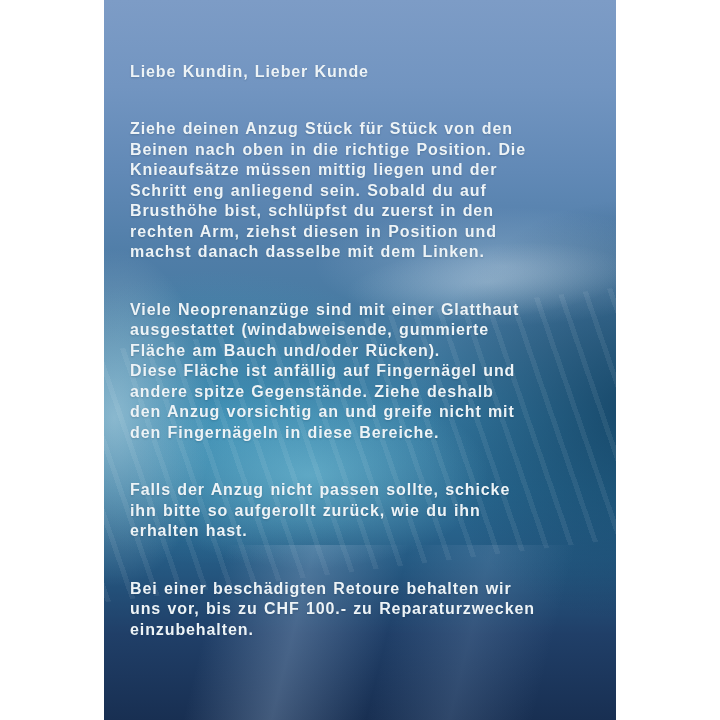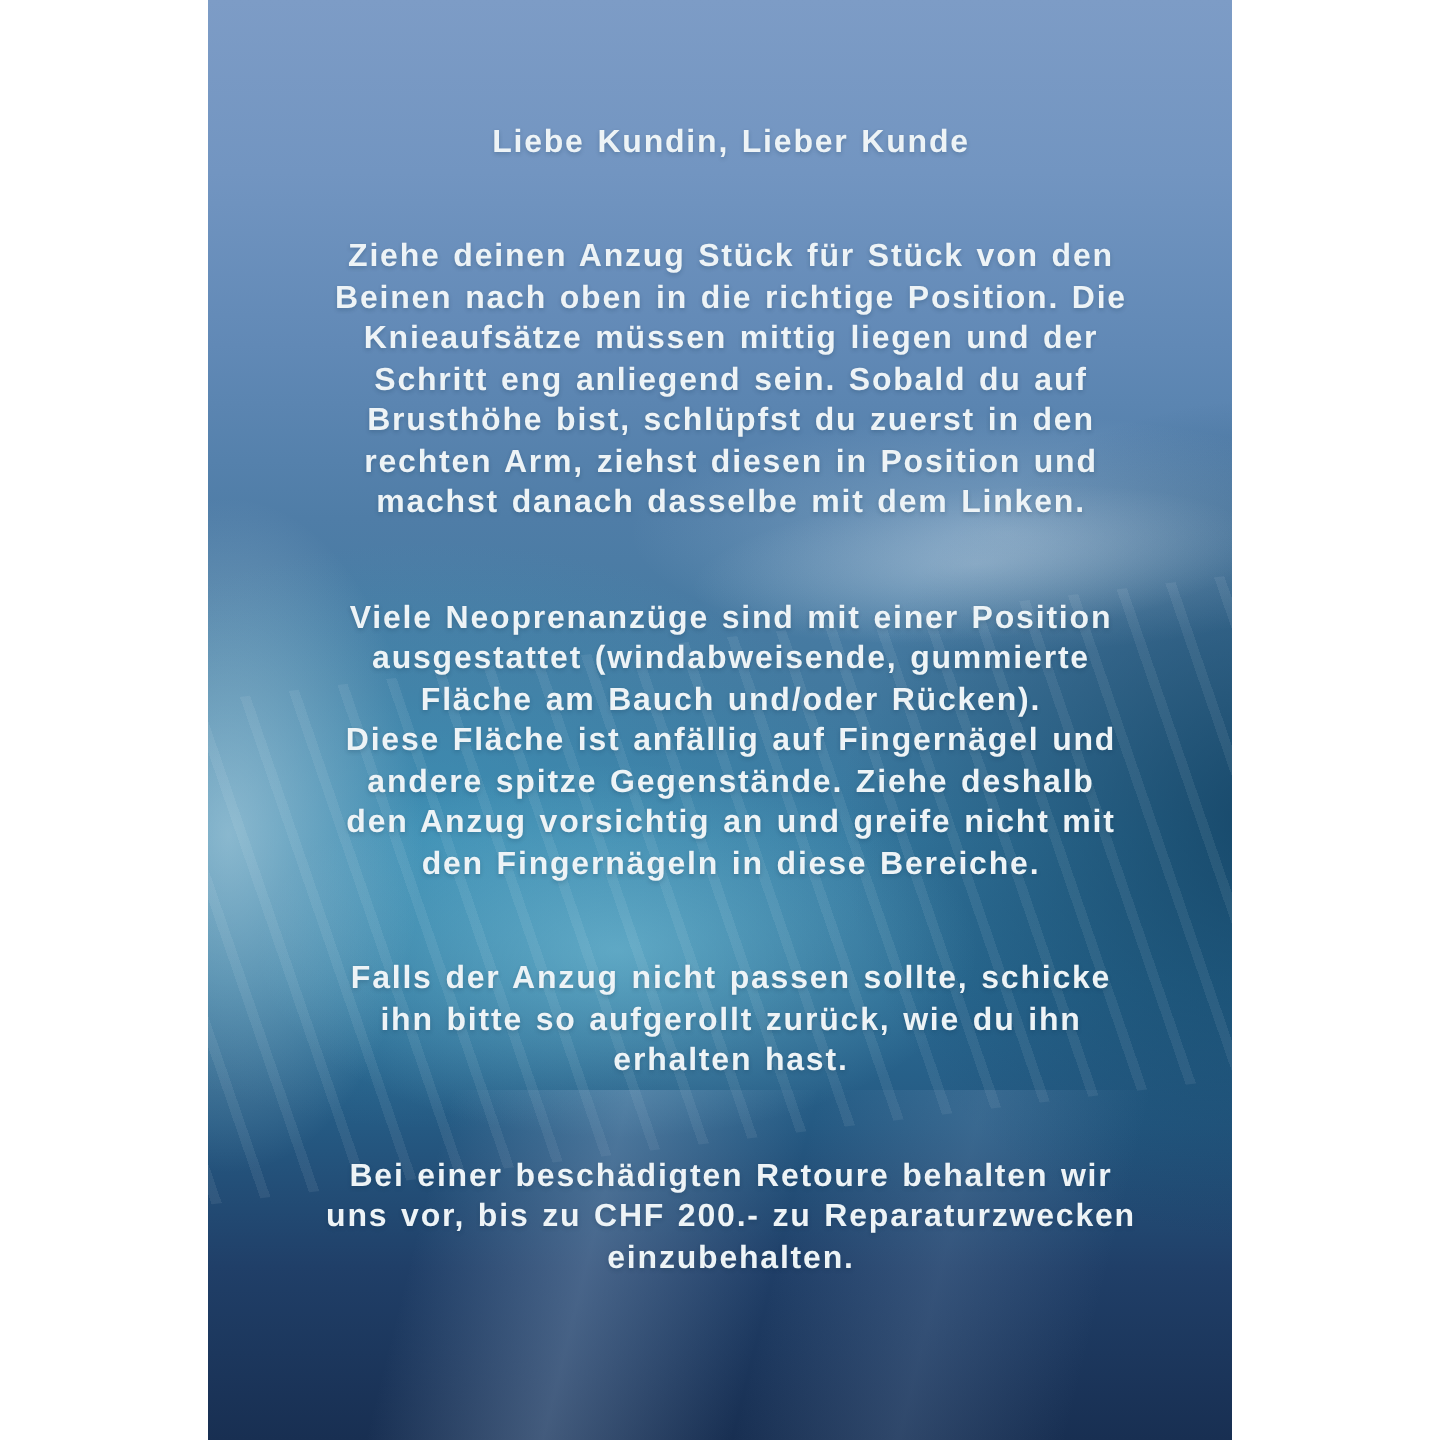--- a/index.html
+++ b/index.html
@@ -94,52 +94,51 @@
     font-weight: bold;
     font-size: 16px;
     line-height: 20.5px;
     letter-spacing: 0.9px;
     word-spacing: 1px;
     white-space: pre-line;
     text-shadow: 0 1px 2px rgba(10,40,70,0.22);
   }
   .content p {
     margin: 0 0 16.5px 0;
-    text-align: center;
   }
 </style>
 </head>
 <body>
 
 <div class="canvas">
   <figure class="poster">
 
     <div class="bg"></div>
     <div class="crest-spray"></div>
 
     <div class="content">
       <p>Liebe Kundin, Lieber Kunde</p>
       <p>Ziehe deinen Anzug Stück für Stück von den
 Beinen nach oben in die richtige Position. Die
 Knieaufsätze müssen mittig liegen und der
 Schritt eng anliegend sein. Sobald du auf
 Brusthöhe bist, schlüpfst du zuerst in den
 rechten Arm, ziehst diesen in Position und
 machst danach dasselbe mit dem Linken.</p>
-      <p>Viele Neoprenanzüge sind mit einer Position
+      <p>Viele Neoprenanzüge sind mit einer Glatthaut
 ausgestattet (windabweisende, gummierte
 Fläche am Bauch und/oder Rücken).
 Diese Fläche ist anfällig auf Fingernägel und
 andere spitze Gegenstände. Ziehe deshalb
 den Anzug vorsichtig an und greife nicht mit
 den Fingernägeln in diese Bereiche.</p>
       <p>Falls der Anzug nicht passen sollte, schicke
 ihn bitte so aufgerollt zurück, wie du ihn
 erhalten hast.</p>
       <p>Bei einer beschädigten Retoure behalten wir
-uns vor, bis zu CHF 200.- zu Reparaturzwecken
+uns vor, bis zu CHF 100.- zu Reparaturzwecken
 einzubehalten.</p>
       
       
     </div>
 
   </figure>
 </div>
 
 </body></html>

